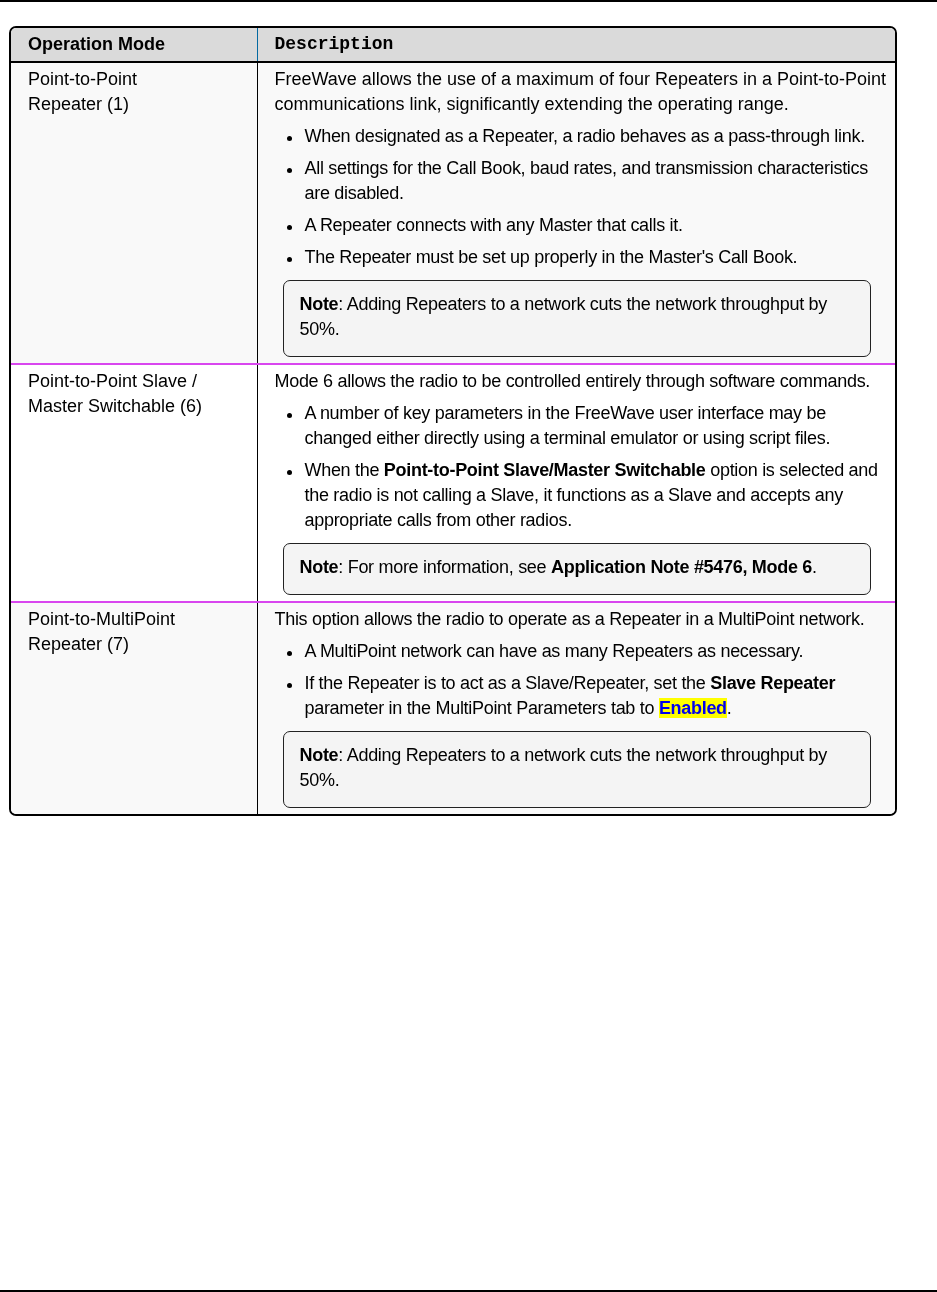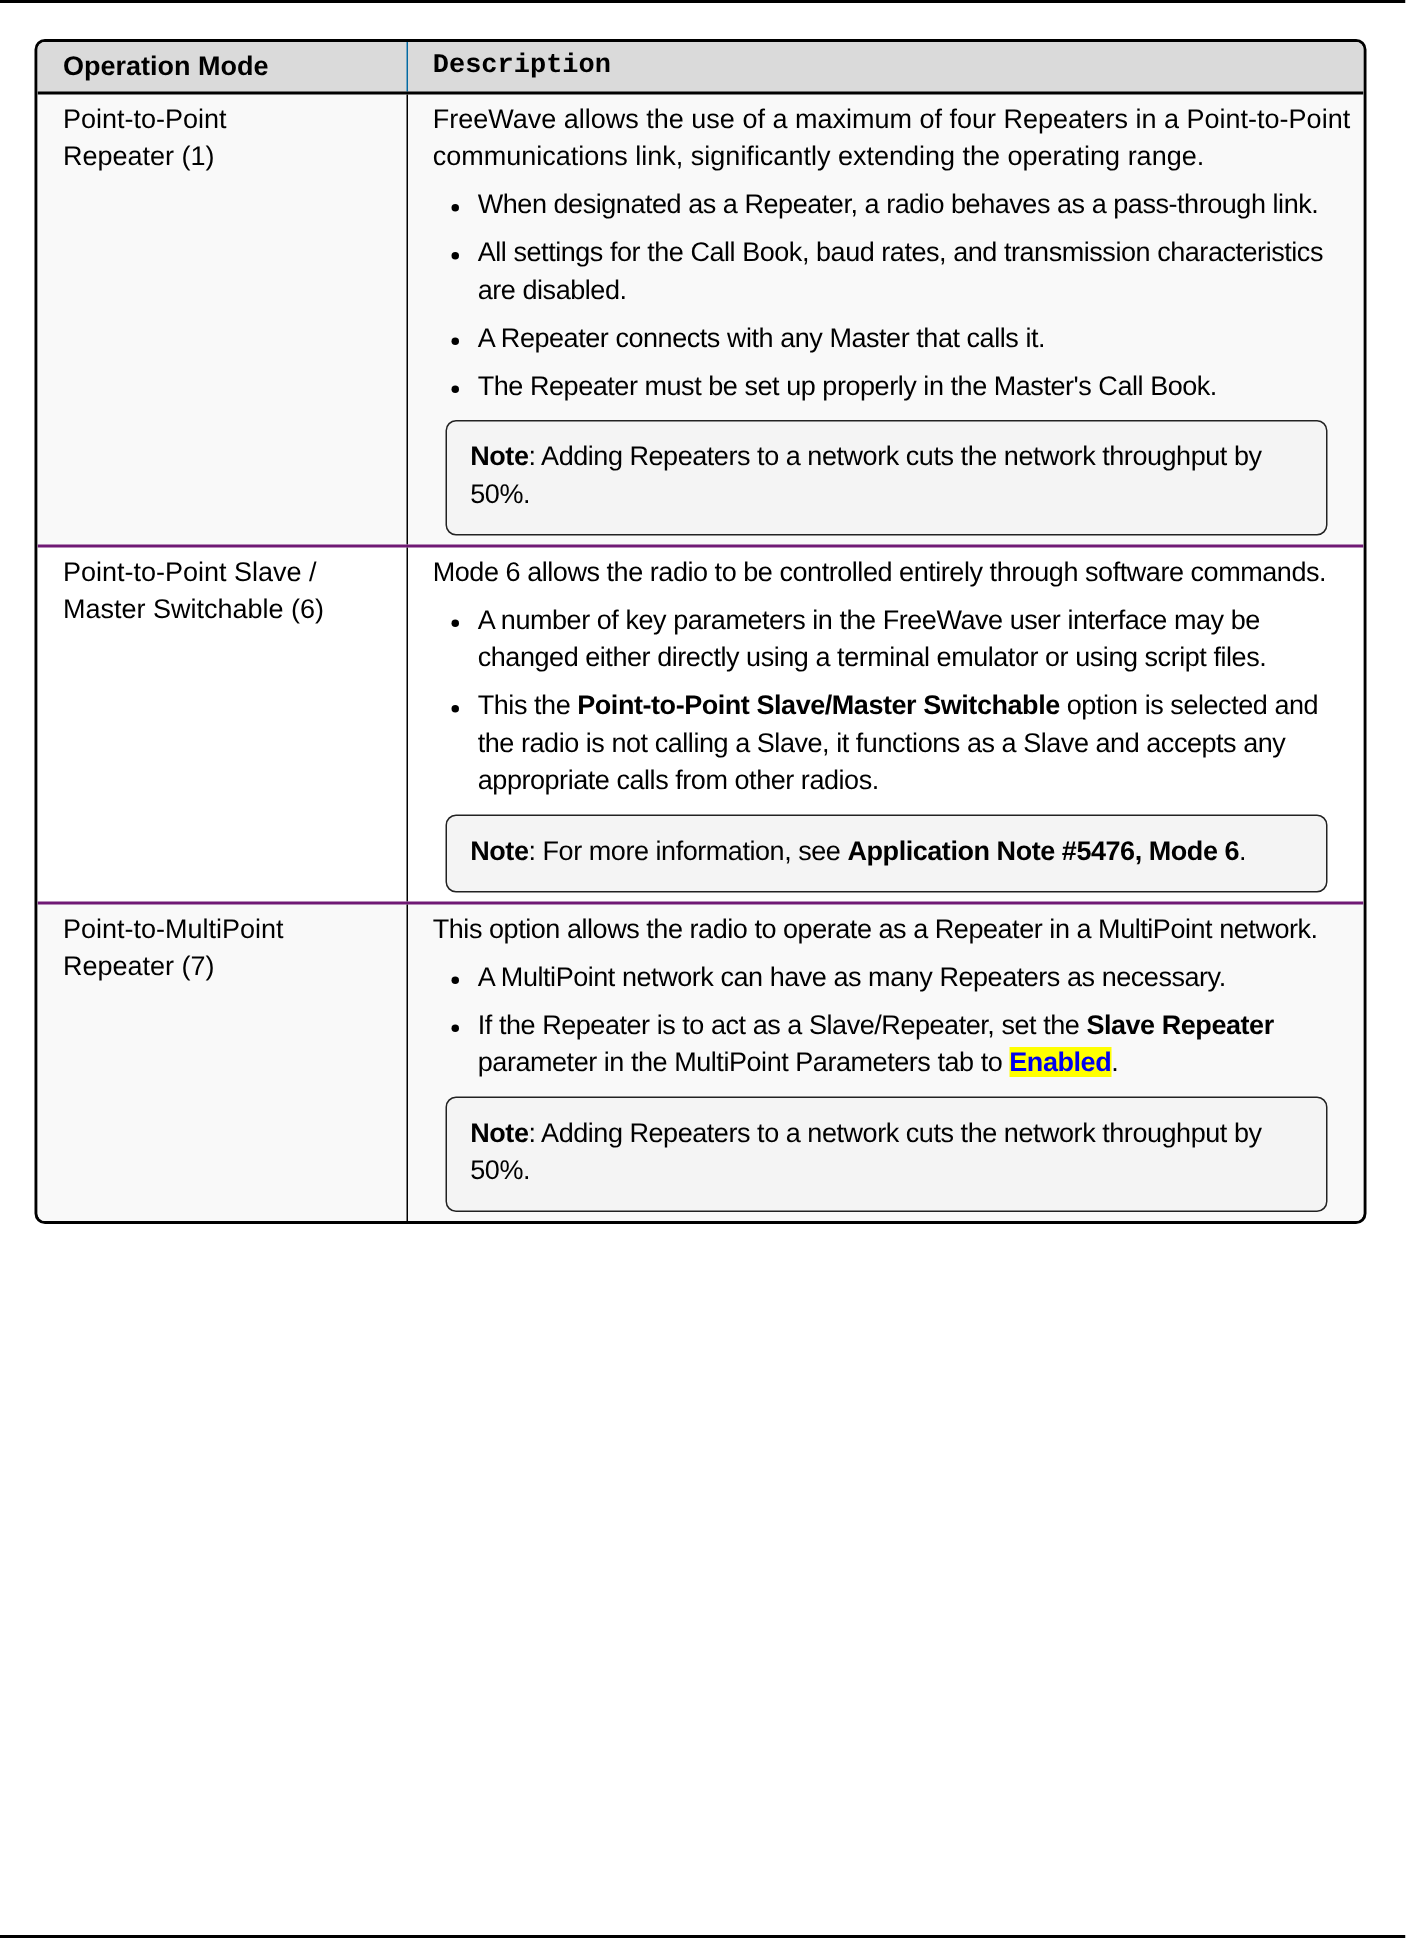--- a/index.html
+++ b/index.html
@@ -4,34 +4,34 @@
 <style>
   html, body { margin: 0; padding: 0; background: #ffffff; }
   body {
     width: 937px; height: 1292px; position: relative; overflow: hidden;
     font-family: "Liberation Sans", sans-serif; color: #000;
   }
   .top-rule { position: absolute; left: 0; top: 0; width: 937px; height: 2px; background: #000; }
   .bottom-rule { position: absolute; left: 0; top: 1290px; width: 937px; height: 2px; background: #000; }
 
   .table-wrap {
-    position: absolute; left: 23px; top: 26px; width: 884px;
+    position: absolute; left: 9px; top: 26px; width: 884px;
     border: 2px solid #000; border-radius: 7px; overflow: hidden;
     font-size: 18px; line-height: 25px;
   }
   table { border-collapse: collapse; width: 100%; table-layout: fixed; }
   th, td { vertical-align: top; text-align: left; padding: 0; }
   col.c1 { width: 246px; }
   col.c2 { width: 638px; }
   thead th {
     background: #dadada; font-weight: bold; padding: 4px 17px 4px 17px;
     border-bottom: 2px solid #000; height: 25px;
   }
   thead th + th { border-left: 1px solid #0369a1; font-family: Liberation Mono, monospace; }
-  tbody td { border-top: 2px solid #701a75; }
+  tbody td { border-top: 2px solid #d946ef; }
   tbody tr:first-child td { border-top: none; }
   tbody td.mode { padding: 4px 17px; border-right: 1px solid #000; }
   tbody td.desc { padding: 4px 8px 6px 17px; }
   tr.alt td { background: #f9f9f9; }
   tr.plain td { background: #ffffff; }
 
   .mode p { margin: 0; }
   .mode p + p { margin-top: 6px; }
   .desc p { margin: 0; }
   ul { list-style: none; margin: 7px 0 0 0; padding: 0; }
@@ -91,21 +91,21 @@
         <td class="mode">
           <div>
             <span>Point-to-Point Slave /</span><br>
             <span>Master Switchable (6)</span>
           </div>
         </td>
         <td class="desc">
           <p class="narrow">Mode 6 allows the radio to be controlled entirely through software commands.</p>
           <ul class="narrow">
             <li>A number of key parameters in the FreeWave user interface may be changed either directly using a terminal emulator or using script files.</li>
-            <li><span>This the </span><b>Point-to-Point Slave/Master Switchable</b><span> option is selected and the radio is not calling a Slave, it functions as a Slave and accepts any appropriate calls from other radios.</span></li>
+            <li><span>When the </span><b>Point-to-Point Slave/Master Switchable</b><span> option is selected and the radio is not calling a Slave, it functions as a Slave and accepts any appropriate calls from other radios.</span></li>
           </ul>
           <div class="note narrow"><span class="note-label">Note</span><span>: For more information, see </span><b>Application Note #5476, Mode 6</b><span>.</span></div>
         </td>
       </tr>
 
       <tr class="alt">
         <td class="mode">
           <div>
             <span>Point-to-MultiPoint</span><br>
             <span>Repeater (7)</span>

